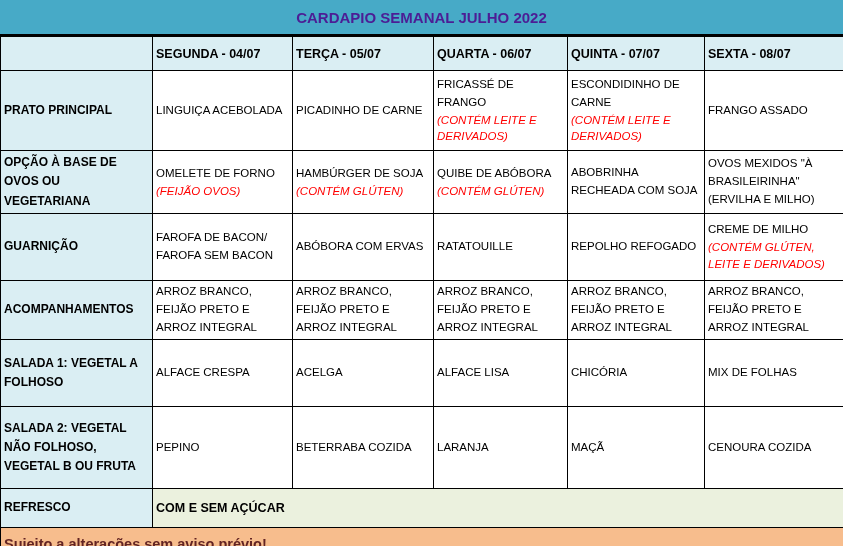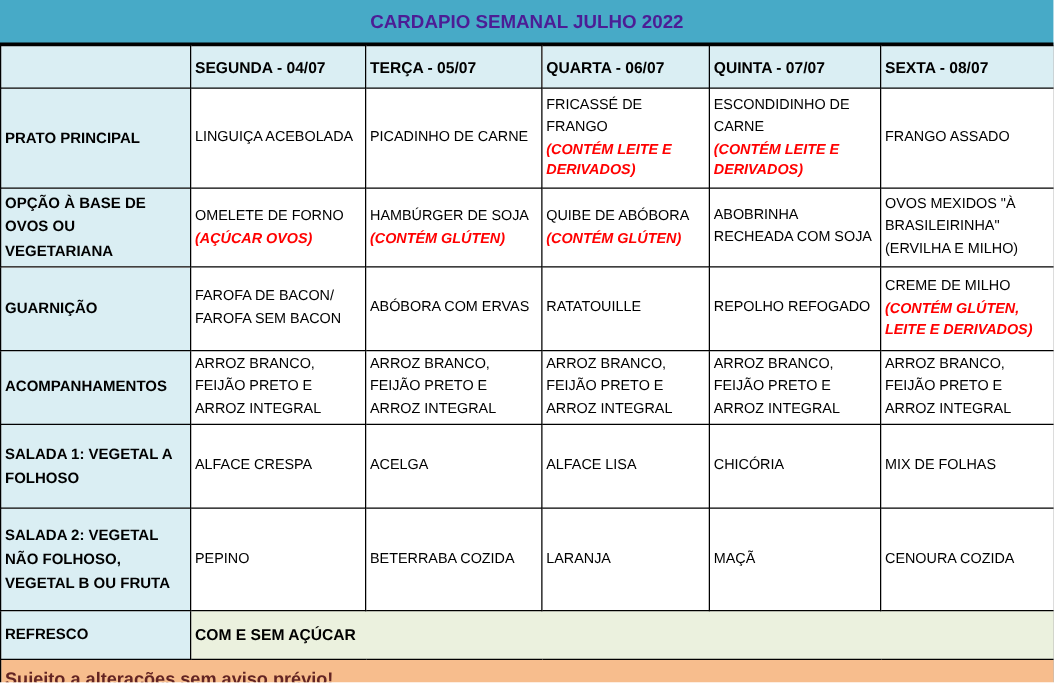--- a/index.html
+++ b/index.html
@@ -31,21 +31,21 @@
   }
   .header-row{height:34px;}
   .corner-cell,.day-header{background:var(--panel-bg);}
   .day-header{font-weight:bold;font-size:12.5px;}
   .label-cell{
     background:var(--panel-bg);font-weight:bold;font-size:12px;line-height:1.6;
   }
   .menu-cell{background:var(--cell-bg);font-size:11.5px;line-height:1.55;}
   .dish{white-space:pre-line;}
   .allergen{
-    color:var(--allergen);font-weight:bold;font-style:italic;
+    color:var(--allergen);font-weight:normal;font-style:italic;
     font-size:11.5px;line-height:1.45;
   }
   .refresco-row{height:39px;margin-left:44px;}
   .refresco-cell{background:var(--refresco-bg);font-weight:bold;font-size:12.5px;}
   .footer-row{height:33px;margin-left:12px;}
   .footer-cell{
     background:var(--footer-bg);color:var(--footer-text);
     font-weight:bold;font-size:14.5px;
   }
 </style>
@@ -95,21 +95,21 @@
             <div class="allergen">(CONTÉM LEITE E DERIVADOS)</div>
           </td>
           <td class="menu-cell">
             <div class="dish">FRANGO ASSADO</div>
           </td>
         </tr>
         <tr style="height: 63px;">
           <td class="label-cell">OPÇÃO À BASE DE OVOS OU VEGETARIANA</td>
           <td class="menu-cell">
             <div class="dish">OMELETE DE FORNO</div>
-            <div class="allergen">(AÇÚCAR OVOS)</div>
+            <div class="allergen">(FEIJÃO OVOS)</div>
           </td>
           <td class="menu-cell">
             <div class="dish">HAMBÚRGER DE SOJA</div>
             <div class="allergen">(CONTÉM GLÚTEN)</div>
           </td>
           <td class="menu-cell">
             <div class="dish">QUIBE DE ABÓBORA</div>
             <div class="allergen">(CONTÉM GLÚTEN)</div>
           </td>
           <td class="menu-cell">

